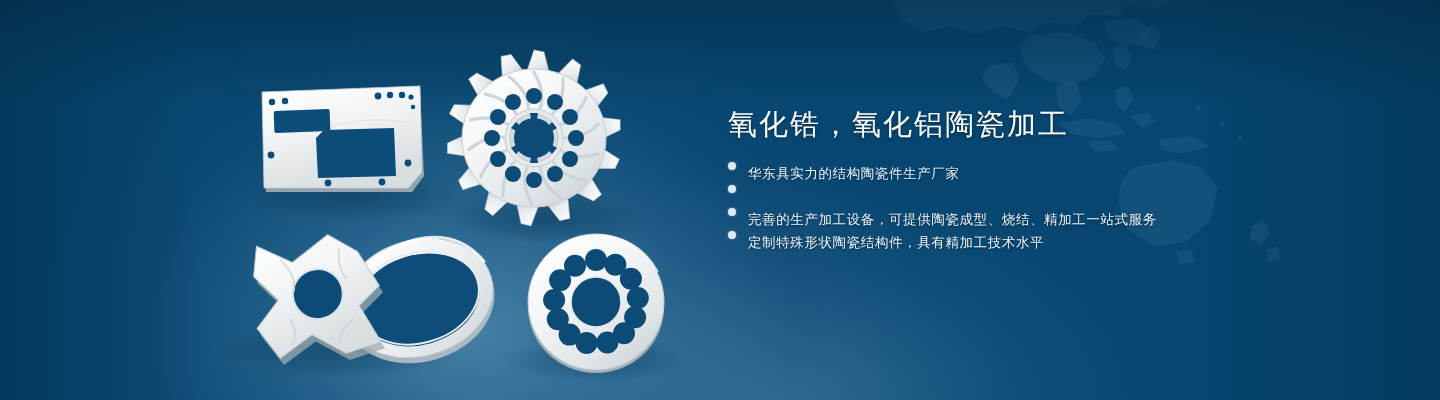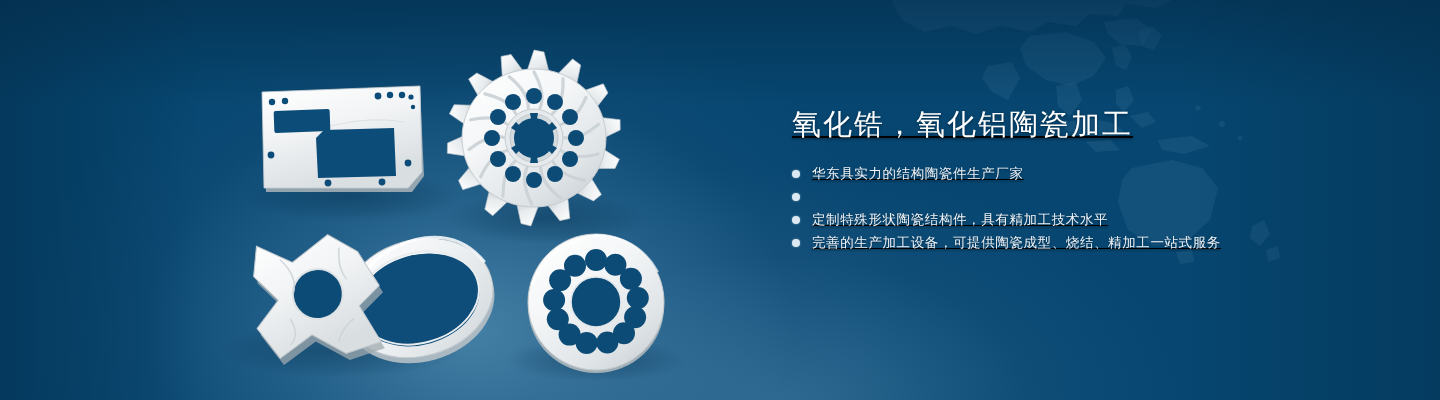--- a/index.html
+++ b/index.html
@@ -66,43 +66,42 @@
     left: 0;
     top: 0;
     width: 720px;
     height: 400px;
   }
   .products svg { display: block; width: 100%; height: 100%; }
 
   
   .copy {
     position: absolute;
-    left: 792px;
+    left: 728px;
     top: 104px;
     width: 620px;
-    text-decoration: underline;
   }
   .headline {
     color: #ffffff;
     font-size: 29px;
     line-height: 40px;
     letter-spacing: 2px;
     font-weight: 400;
     margin: 0 0 18px 0;
     text-shadow: 0 1px 3px rgba(0,20,40,0.55);
     white-space: nowrap;
   }
   .bullets {
     list-style: none;
     margin: 0;
     padding: 0;
   }
   .bullet-row {
     display: flex;
-    align-items: center;
+    align-items: flex-start;
     height: 23px;
   }
   .bullet-dot {
     width: 8px;
     height: 8px;
     border-radius: 50%;
     background: #dce9f2;
     flex: 0 0 auto;
     margin-right: 12px;
     box-shadow: 0 0 2px rgba(255,255,255,0.5);
@@ -372,22 +371,22 @@
     <ul class="bullets">
       <li class="bullet-row">
         <span class="bullet-dot"></span>
         <span class="bullet-text">华东具实力的结构陶瓷件生产厂家</span>
       </li>
       <li class="bullet-row">
         <span class="bullet-dot"></span>
       </li>
       <li class="bullet-row">
         <span class="bullet-dot"></span>
-        <span class="bullet-text">定制特殊形状陶瓷结构件，具有精加工技术水平</span>
+        <span class="bullet-text">完善的生产加工设备，可提供陶瓷成型、烧结、精加工一站式服务</span>
       </li>
       <li class="bullet-row">
         <span class="bullet-dot"></span>
-        <span class="bullet-text">完善的生产加工设备，可提供陶瓷成型、烧结、精加工一站式服务</span>
+        <span class="bullet-text">定制特殊形状陶瓷结构件，具有精加工技术水平</span>
       </li>
     </ul>
   </div>
 
 </div>
 
 </body></html>

